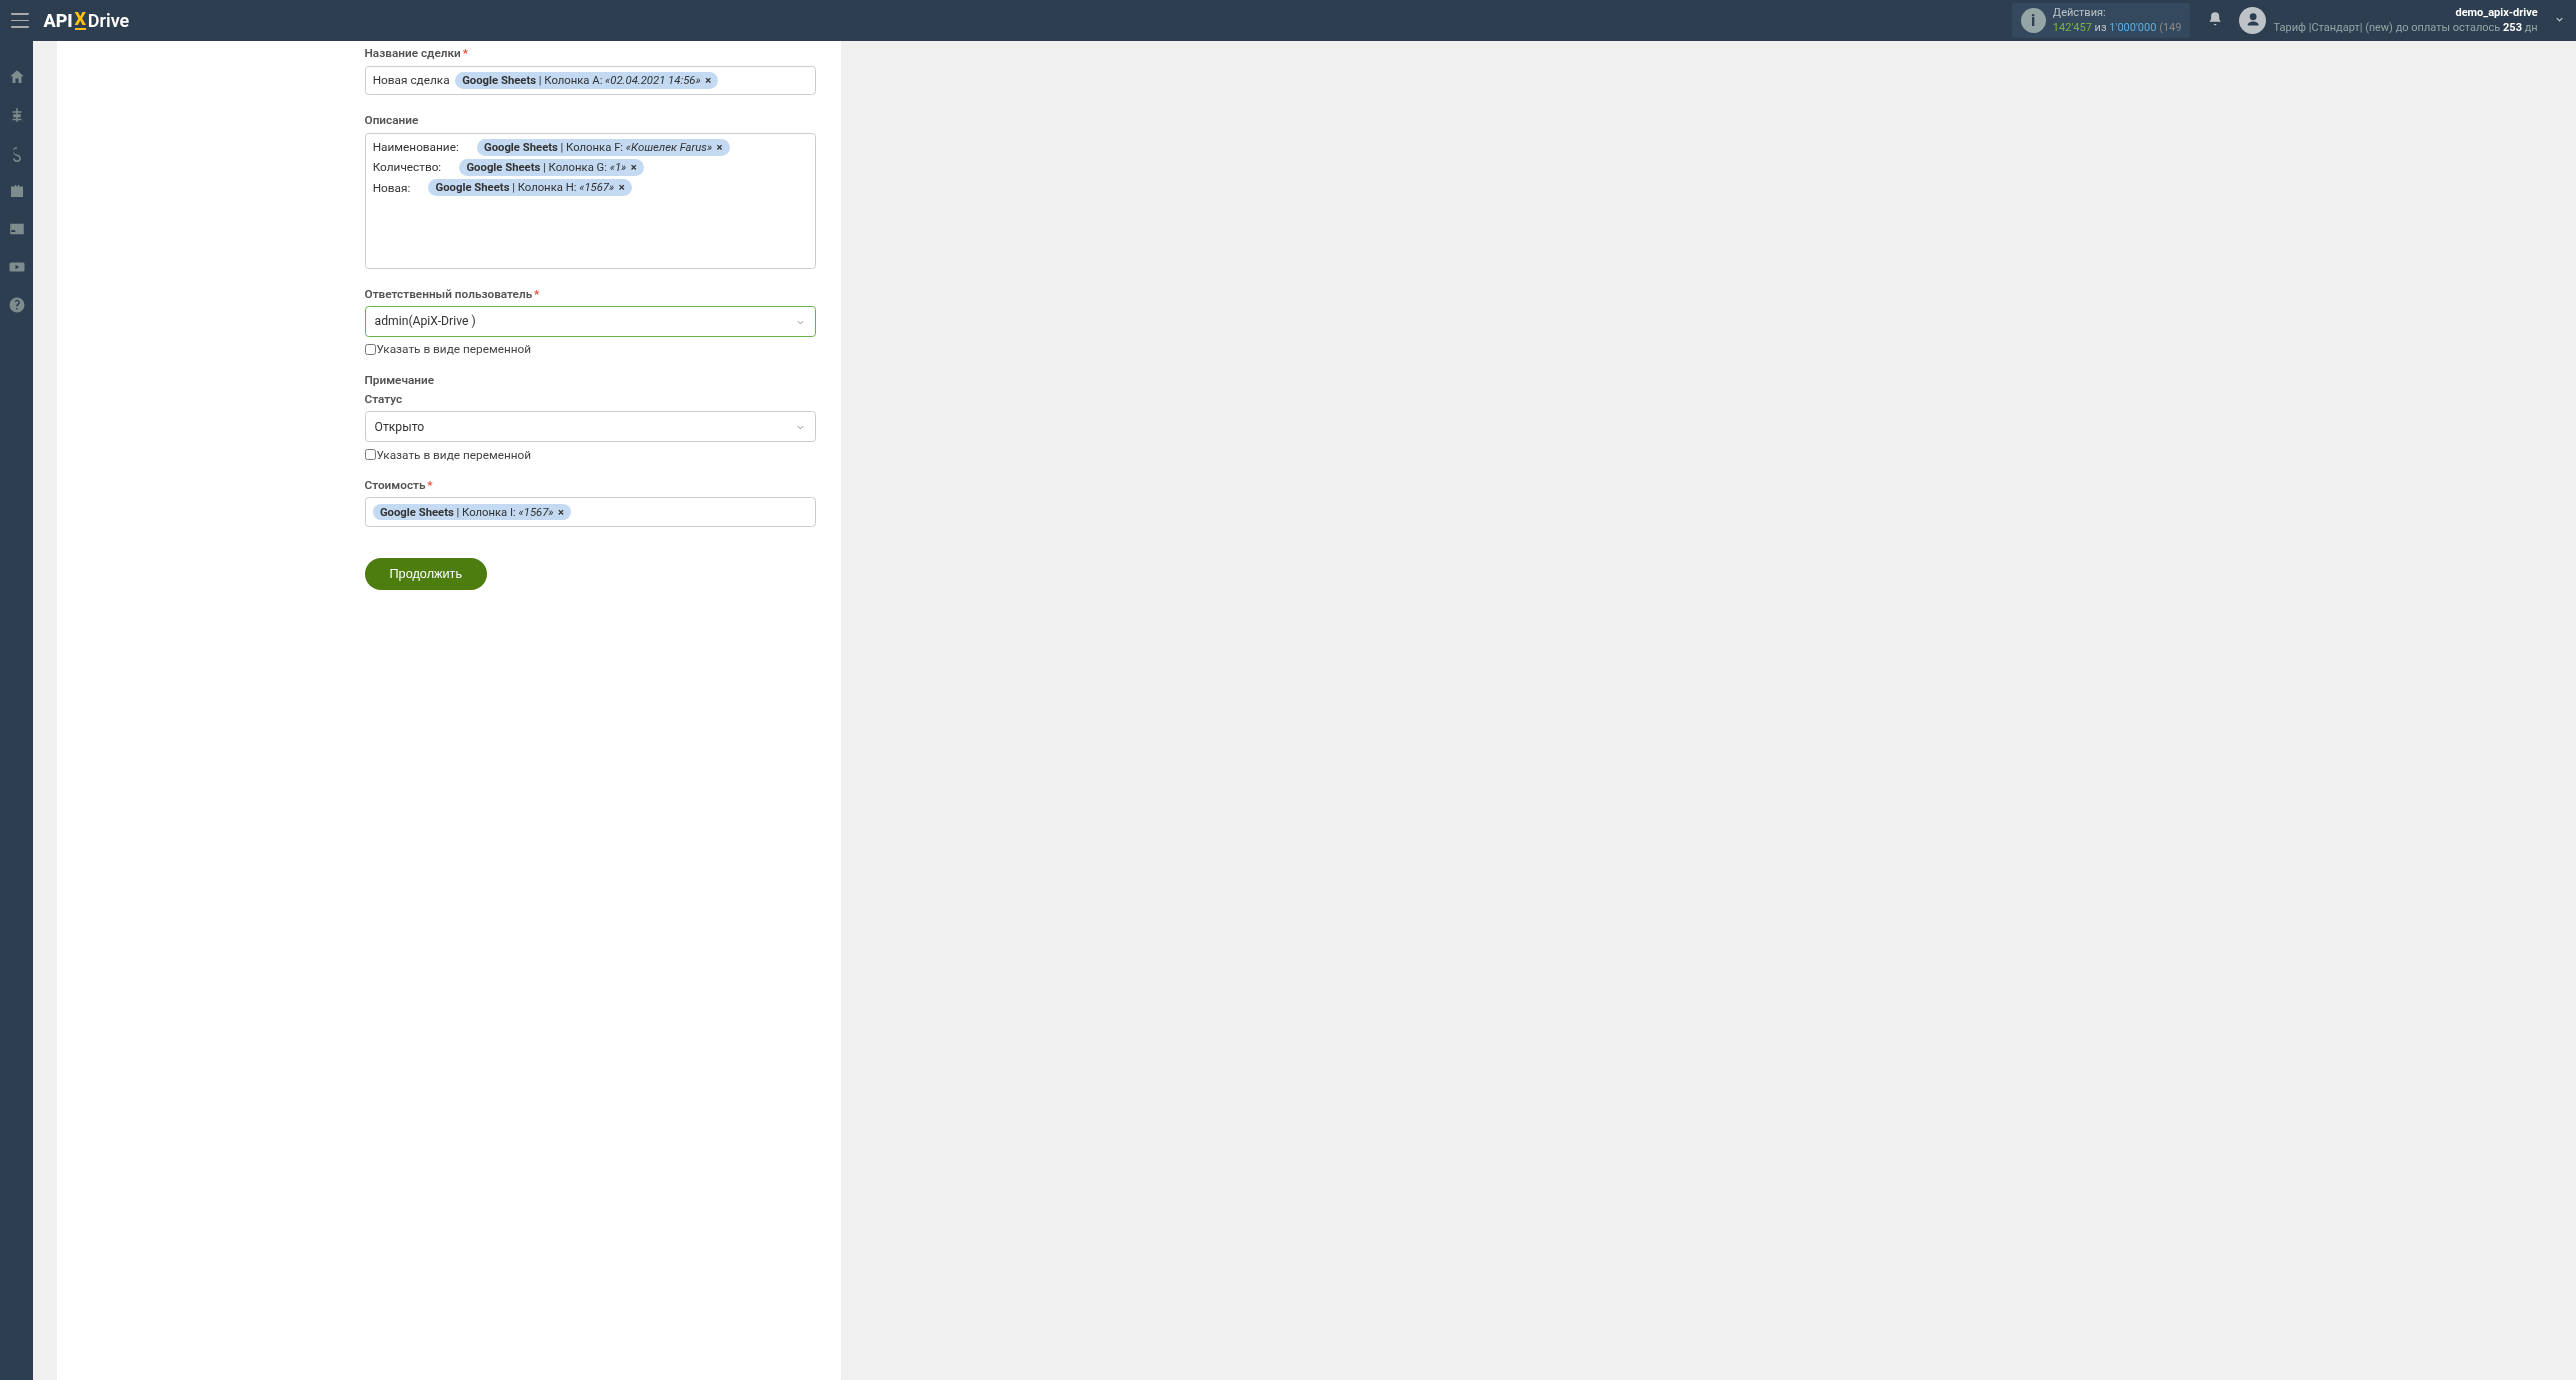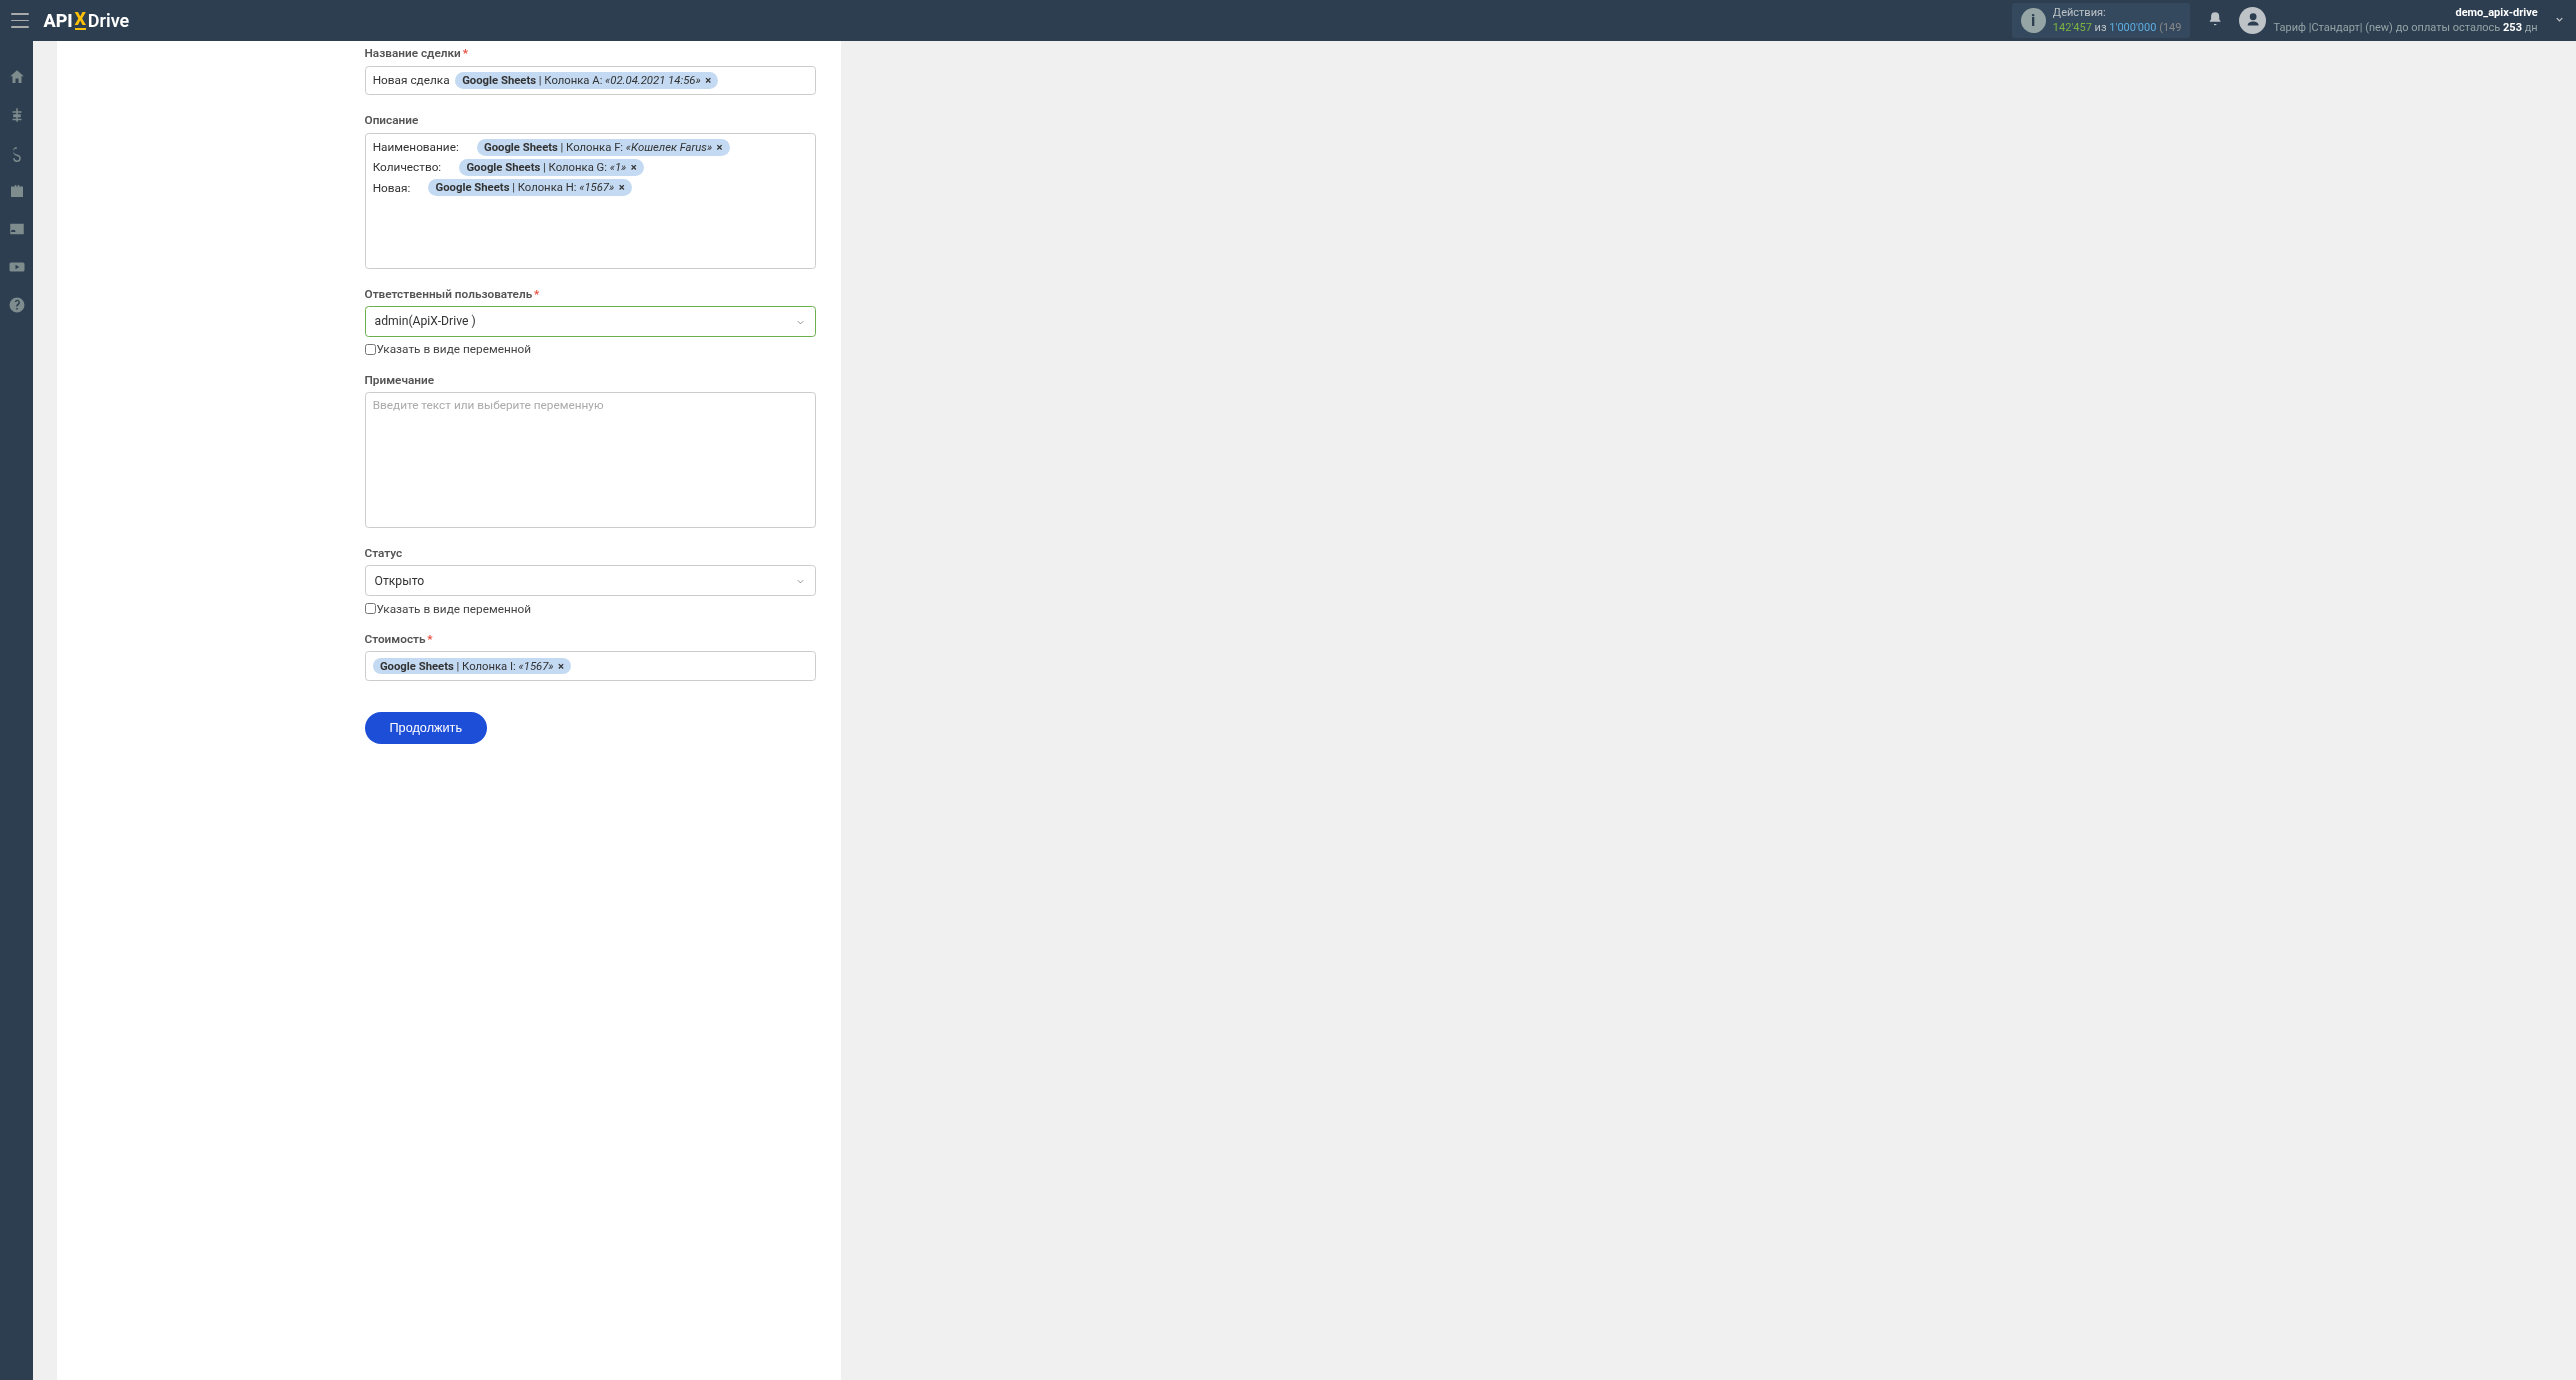--- a/index.html
+++ b/index.html
@@ -81,21 +81,21 @@
   justify-content:space-between; background:#fff; cursor:pointer; height:31px;
 }
 .select-box.green { border:0.9px solid #6ab04c;}
 .select-box .sval { font-size:12.2px; color:#333;}
 .chev { width:11px; height:11px;}
 .chev svg { stroke:#888; fill:none; stroke-width:2;}
 .check-row { display:flex; align-items:center; gap:1px; margin-top:5.4px;}
 .check-row input { width:11px; height:11px;}
 .check-row label { font-size:11.8px; color:#444;}
 .btn-continue {
-  background:#1d4ed8; color:#fff; border:none; border-radius:16.3px; padding:9px 25px;
+  background:#4d7c0f; color:#fff; border:none; border-radius:16.3px; padding:9px 25px;
   font-size:12.7px; cursor:pointer; margin-top:9px;
 }
 </style>
 </head>
 <body>
 
 <div class="topbar">
   <div class="hamburger-icon">
     <span></span>
       <span></span>
@@ -230,23 +230,20 @@
             </svg></span>
       </div>
       <div class="check-row">
         <input type="checkbox" style="">
         <label>Указать в виде переменной</label>
       </div>
 
       
       <div style="height:16.3px;"></div>
       <span class="flabel">Примечание</span>
-      <div class="input-box tall" style="margin-bottom:18px;">
-        <span class="input-placeholder">Введите текст или выберите переменную</span>
-      </div>
 
       
       <span class="flabel">Статус</span>
       <div class="select-box">
         <span class="sval">Открыто</span>
         <span class="chev"><svg viewBox="0 0 24 24">
               <polyline points="6 9 12 15 18 9"></polyline>
             </svg></span>
       </div>
       <div class="check-row">

